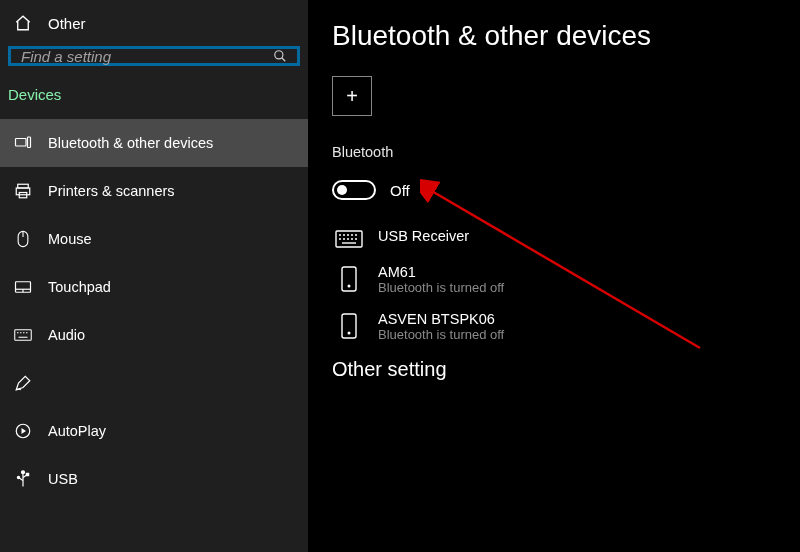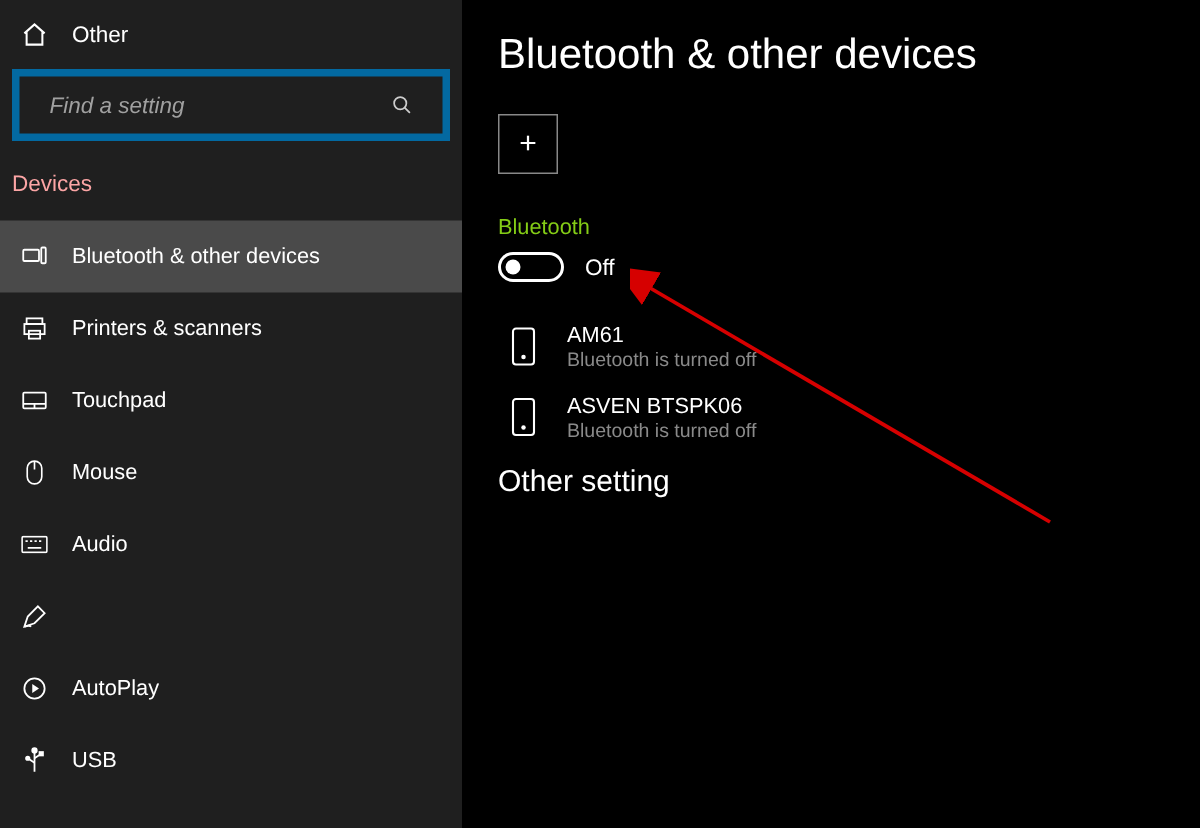--- a/index.html
+++ b/index.html
@@ -23,42 +23,42 @@
   .home-row {
     display: flex;
     align-items: center;
     padding: 14px 12px 14px 12px;
   }
   .home-row .icon { width: 22px; display:flex; justify-content:center; }
   .home-row .label { margin-left: 14px; font-size: 15px; }
   .search-wrap { padding: 0 8px 10px 8px; }
   .search {
     width: 100%;
-    height: 48px;
-    border: 5px solid #0369a1;
+    height: 20px;
+    border: 3px solid #0369a1;
     background: transparent;
     display: flex;
     align-items: center;
-    padding: 0 20px;
+    padding: 0 10px;
   }
   .search input {
     flex: 1;
     background: transparent;
     border: none;
     outline: none;
     color: #a0a0a0;
     font-size: 15px;
     font-family: inherit;
   }
   .search input::placeholder { color: #a0a0a0; font-style: italic; }
   .search .sicon { color: #ccc; }
   .category {
     padding: 10px 8px 10px 8px;
     font-size: 15px;
-    color: #fca5a5;
+    color: #86efac;
   }
   .nav { display: flex; flex-direction: column; margin-top: 6px; }
   .nav-item {
     display: flex;
     align-items: center;
     height: 48px;
     padding-left: 12px;
     font-size: 14.5px;
     color: #fff;
     cursor: pointer;
@@ -75,21 +75,21 @@
   }
   .page-title { font-size: 28px; font-weight: 400; margin-bottom: 24px; }
   .add-row { display: flex; align-items: center; margin-bottom: 28px; cursor:pointer; }
   .plus-box {
     width: 40px; height: 40px;
     border: 1px solid #888;
     display: flex; align-items: center; justify-content: center;
     margin-right: 16px;
     font-size: 20px;
   }
-  .section-label { font-size: 14.5px; color: #84cc16; margin-bottom: 8px; }
+  .section-label { font-size: 14.5px; color: #e5e5e5; margin-bottom: 20px; }
   .toggle-row { display: flex; align-items: center; margin-bottom: 28px; }
   .toggle {
     width: 44px; height: 20px;
     border: 2px solid #fff;
     border-radius: 10px;
     position: relative;
     margin-right: 14px;
     cursor: pointer;
   }
   .toggle::after {
@@ -158,36 +158,36 @@
           <svg width="18" height="18" viewBox="0 0 24 24" fill="none" stroke="#fff" stroke-width="1.6">
               <rect x="5" y="3" width="14" height="5"></rect>
               <rect x="3" y="8" width="18" height="9"></rect>
               <rect x="7" y="14" width="10" height="7"></rect>
             </svg>
         </span>
         <span class="label">Printers &amp; scanners</span>
       </div>
       <div class="nav-item">
         <span class="icon">
+          <svg width="16" height="18" viewBox="0 0 20 26" fill="none" stroke="#fff" stroke-width="1.6">
+              <rect x="3" y="2" width="14" height="22" rx="7"></rect>
+              <line x1="10" y1="2" x2="10" y2="10"></line>
+            </svg>
+        </span>
+        <span class="label">Mouse</span>
+      </div>
+      <div class="nav-item">
+        <span class="icon">
           <svg width="18" height="14" viewBox="0 0 24 18" fill="none" stroke="#fff" stroke-width="1.6">
               <rect x="2" y="2" width="20" height="14" rx="1"></rect>
               <line x1="2" y1="12" x2="22" y2="12"></line>
               <line x1="12" y1="12" x2="12" y2="16"></line>
             </svg>
         </span>
         <span class="label">Touchpad</span>
-      </div>
-      <div class="nav-item">
-        <span class="icon">
-          <svg width="16" height="18" viewBox="0 0 20 26" fill="none" stroke="#fff" stroke-width="1.6">
-              <rect x="3" y="2" width="14" height="22" rx="7"></rect>
-              <line x1="10" y1="2" x2="10" y2="10"></line>
-            </svg>
-        </span>
-        <span class="label">Mouse</span>
       </div>
       <div class="nav-item">
         <span class="icon">
           <svg width="18" height="12" viewBox="0 0 24 16" fill="none" stroke="#fff" stroke-width="1.4">
               <rect x="1" y="1" width="22" height="14" rx="1"></rect>
               <line x1="4" y1="5" x2="6" y2="5"></line>
               <line x1="8" y1="5" x2="10" y2="5"></line>
               <line x1="12" y1="5" x2="14" y2="5"></line>
               <line x1="16" y1="5" x2="18" y2="5"></line>
               <line x1="6" y1="11" x2="18" y2="11"></line>
@@ -233,20 +233,41 @@
     <div class="add-row">
       <div class="plus-box">+</div>
     </div>
 
     <div class="section-label">Bluetooth</div>
     <div class="toggle-row">
       <div class="toggle"></div>
       <div class="toggle-state">Off</div>
     </div>
 
+    <div class="device-row">
+      <span class="dicon">
+        <svg width="28" height="18" viewBox="0 0 28 18" fill="none" stroke="#fff" stroke-width="1.4">
+            <rect x="1" y="1" width="26" height="16" rx="1"></rect>
+            <line x1="4" y1="5" x2="6" y2="5"></line>
+            <line x1="8" y1="5" x2="10" y2="5"></line>
+            <line x1="12" y1="5" x2="14" y2="5"></line>
+            <line x1="16" y1="5" x2="18" y2="5"></line>
+            <line x1="20" y1="5" x2="22" y2="5"></line>
+            <line x1="4" y1="9" x2="6" y2="9"></line>
+            <line x1="8" y1="9" x2="10" y2="9"></line>
+            <line x1="12" y1="9" x2="14" y2="9"></line>
+            <line x1="16" y1="9" x2="18" y2="9"></line>
+            <line x1="20" y1="9" x2="22" y2="9"></line>
+            <line x1="7" y1="13" x2="21" y2="13"></line>
+          </svg>
+      </span>
+      <div class="dtext">
+        <div class="dname">USB Receiver</div>
+      </div>
+    </div>
 
     <div class="audio-block">
       <div class="device-row">
         <span class="dicon">
           <svg width="18" height="26" viewBox="0 0 18 26" fill="none" stroke="#fff" stroke-width="1.4">
               <rect x="2" y="1" width="14" height="24" rx="2"></rect>
               <circle cx="9" cy="20" r="1.5" stroke="none" fill="#fff"></circle>
             </svg>
         </span>
         <div class="dtext">

